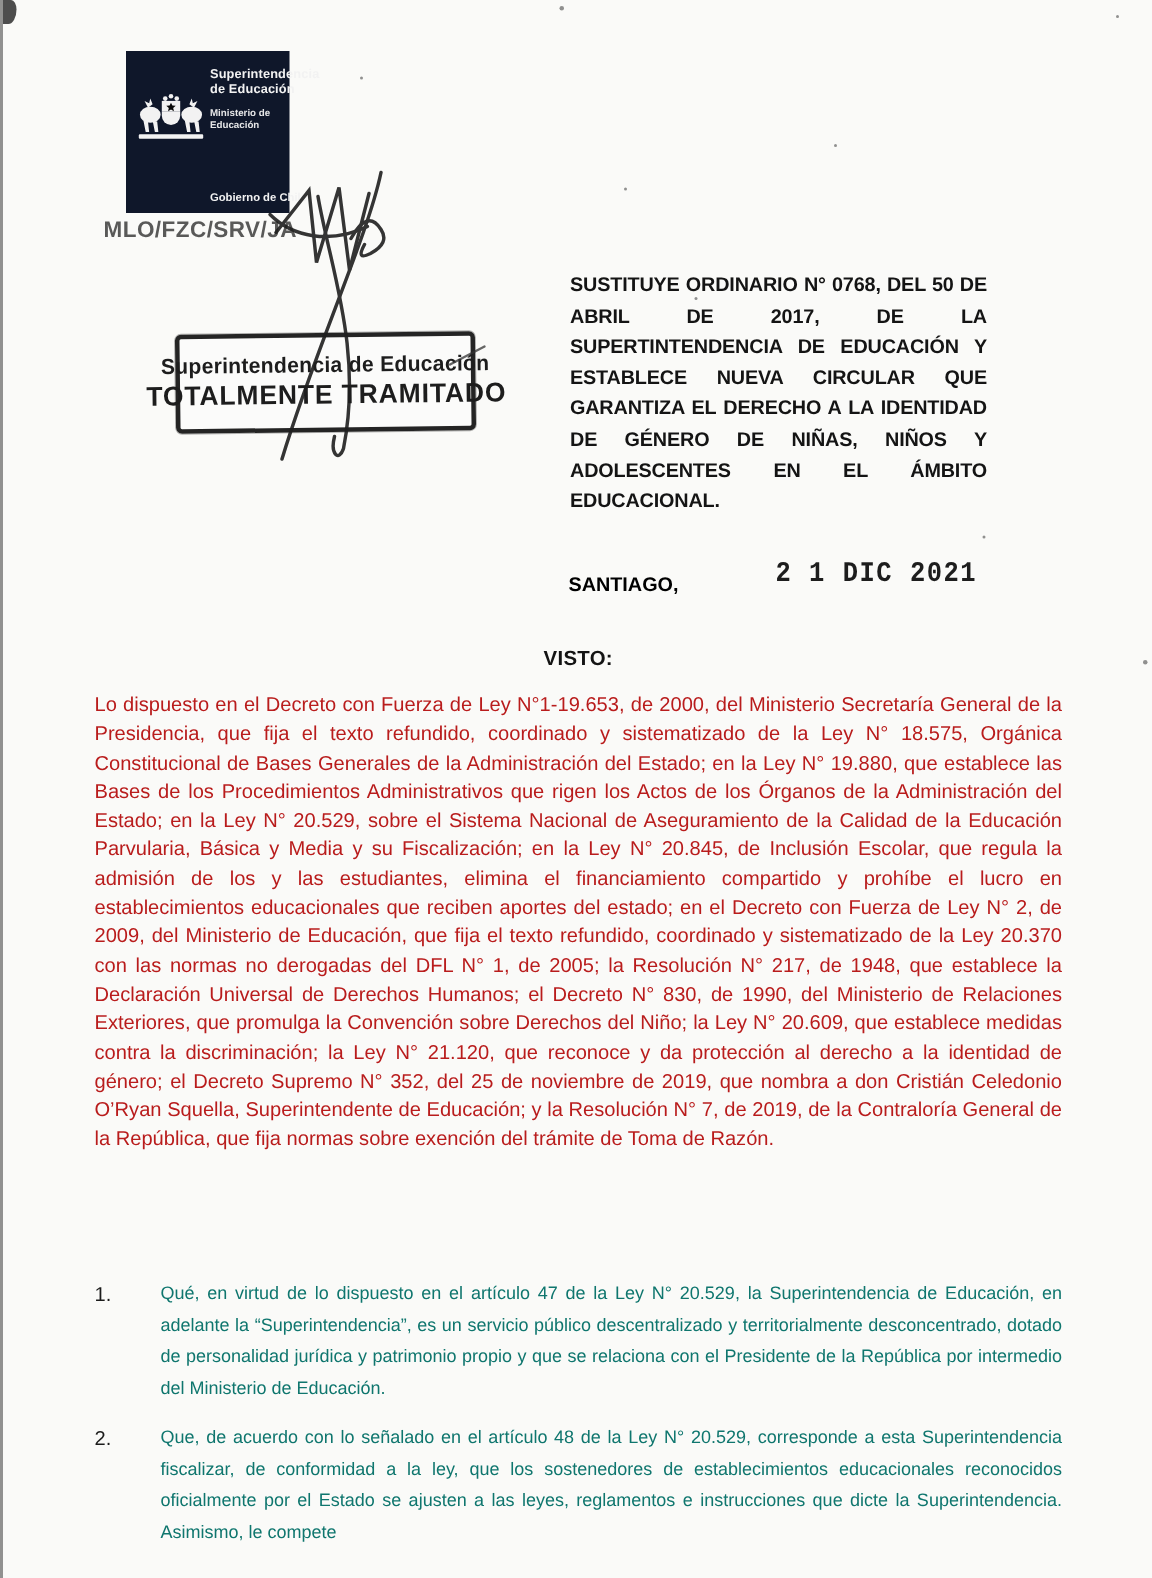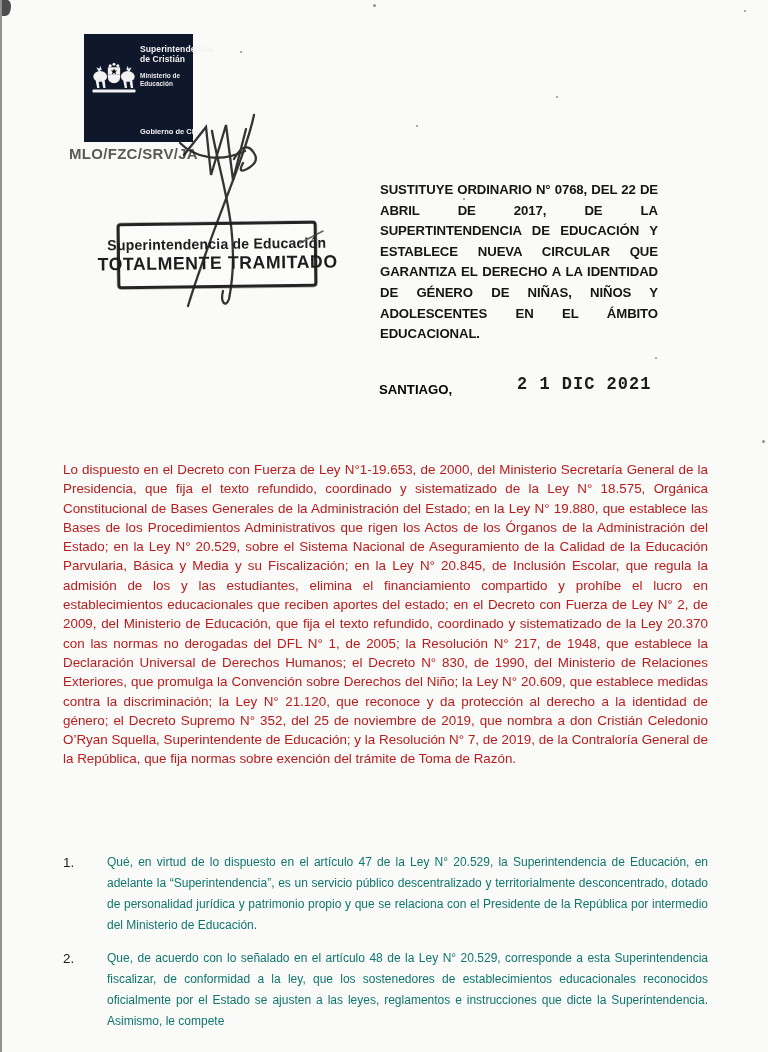--- a/index.html
+++ b/index.html
@@ -114,21 +114,21 @@
         <rect x="2" y="43" width="56" height="4" rx="1"></rect>
       </g>
       <g>
         <rect x="22" y="14" width="16" height="9" fill="#f2f2f2"></rect>
         <path d="M22,23 h16 v4 a8,8 0 0 1 -16,0 z" fill="#f2f2f2"></path>
         <path d="M30,15.5 l1.2,2.6 2.9,.2 -2.2,1.9 .7,2.8 -2.6,-1.5 -2.6,1.5 .7,-2.8 -2.2,-1.9 2.9,-.2 z" fill="#0a0a0a"></path>
       </g>
     </svg>
     <div class="logo-org">
       <div>Superintendencia</div>
-      <div>de Cristián</div>
+      <div>de Educación</div>
     </div>
     <div class="logo-ministry">
       <div>Ministerio de</div>
       <div>Educación</div>
     </div>
     <div class="logo-gov">Gobierno de Chile</div>
   </div>
 
   <div class="initials">MLO/FZC/SRV/JA</div>
 
@@ -143,26 +143,27 @@
   </svg>
 
   <div class="stamp">
     <div class="stamp-line1">Superintendencia de Educación</div>
     <div class="stamp-line2">TOTALMENTE TRAMITADO</div>
   </div>
   <svg class="pen-mark-svg" viewBox="0 0 28 22">
     <path d="M2,17 L25,5" stroke="#333" stroke-width="1.6" fill="none" stroke-linecap="round" opacity=".75"></path>
   </svg>
 
-  <div class="subject">SUSTITUYE ORDINARIO N° 0768, DEL 22 DE ABRIL DE 2017, DE LA SUPERTINTENDENCIA DE EDUCACIÓN Y ESTABLECE NUEVA CIRCULAR QUE GARANTIZA EL DERECHO A LA IDENTIDAD DE GÉNERO DE NIÑAS, NIÑOS Y ADOLESCENTES EN EL ÁMBITO EDUCACIONAL.</div>
+  <div class="subject">SUSTITUYE ORDINARIO N° 0768, DEL 50 DE ABRIL DE 2017, DE LA SUPERTINTENDENCIA DE EDUCACIÓN Y ESTABLECE NUEVA CIRCULAR QUE GARANTIZA EL DERECHO A LA IDENTIDAD DE GÉNERO DE NIÑAS, NIÑOS Y ADOLESCENTES EN EL ÁMBITO EDUCACIONAL.</div>
 
 
   <div class="city-label">SANTIAGO,</div>
   <div class="date-stamp">2 1 DIC 2021</div>
 
+  <div class="section-title visto-title">VISTO:</div>
   <div class="visto-body">Lo dispuesto en el Decreto con Fuerza de Ley N°1-19.653, de 2000, del Ministerio Secretaría General de la Presidencia, que fija el texto refundido, coordinado y sistematizado de la Ley N° 18.575, Orgánica Constitucional de Bases Generales de la Administración del Estado; en la Ley N° 19.880, que establece las Bases de los Procedimientos Administrativos que rigen los Actos de los Órganos de la Administración del Estado; en la Ley N° 20.529, sobre el Sistema Nacional de Aseguramiento de la Calidad de la Educación Parvularia, Básica y Media y su Fiscalización; en la Ley N° 20.845, de Inclusión Escolar, que regula la admisión de los y las estudiantes, elimina el financiamiento compartido y prohíbe el lucro en establecimientos educacionales que reciben aportes del estado; en el Decreto con Fuerza de Ley N° 2, de 2009, del Ministerio de Educación, que fija el texto refundido, coordinado y sistematizado de la Ley 20.370 con las normas no derogadas del DFL N° 1, de 2005; la Resolución N° 217, de 1948, que establece la Declaración Universal de Derechos Humanos; el Decreto N° 830, de 1990, del Ministerio de Relaciones Exteriores, que promulga la Convención sobre Derechos del Niño; la Ley N° 20.609, que establece medidas contra la discriminación; la Ley N° 21.120, que reconoce y da protección al derecho a la identidad de género; el Decreto Supremo N° 352, del 25 de noviembre de 2019, que nombra a don Cristián Celedonio O’Ryan Squella, Superintendente de Educación; y la Resolución N° 7, de 2019, de la Contraloría General de la República, que fija normas sobre exención del trámite de Toma de Razón.</div>
 
 
   <div class="items">
     <div class="item">
       <div class="item-number">1.</div>
       <div class="item-text">Qué, en virtud de lo dispuesto en el artículo 47 de la Ley N° 20.529, la Superintendencia de Educación, en adelante la “Superintendencia”, es un servicio público descentralizado y territorialmente desconcentrado, dotado de personalidad jurídica y patrimonio propio y que se relaciona con el Presidente de la República por intermedio del Ministerio de Educación.</div>
     </div>
     <div class="item">
       <div class="item-number">2.</div>

